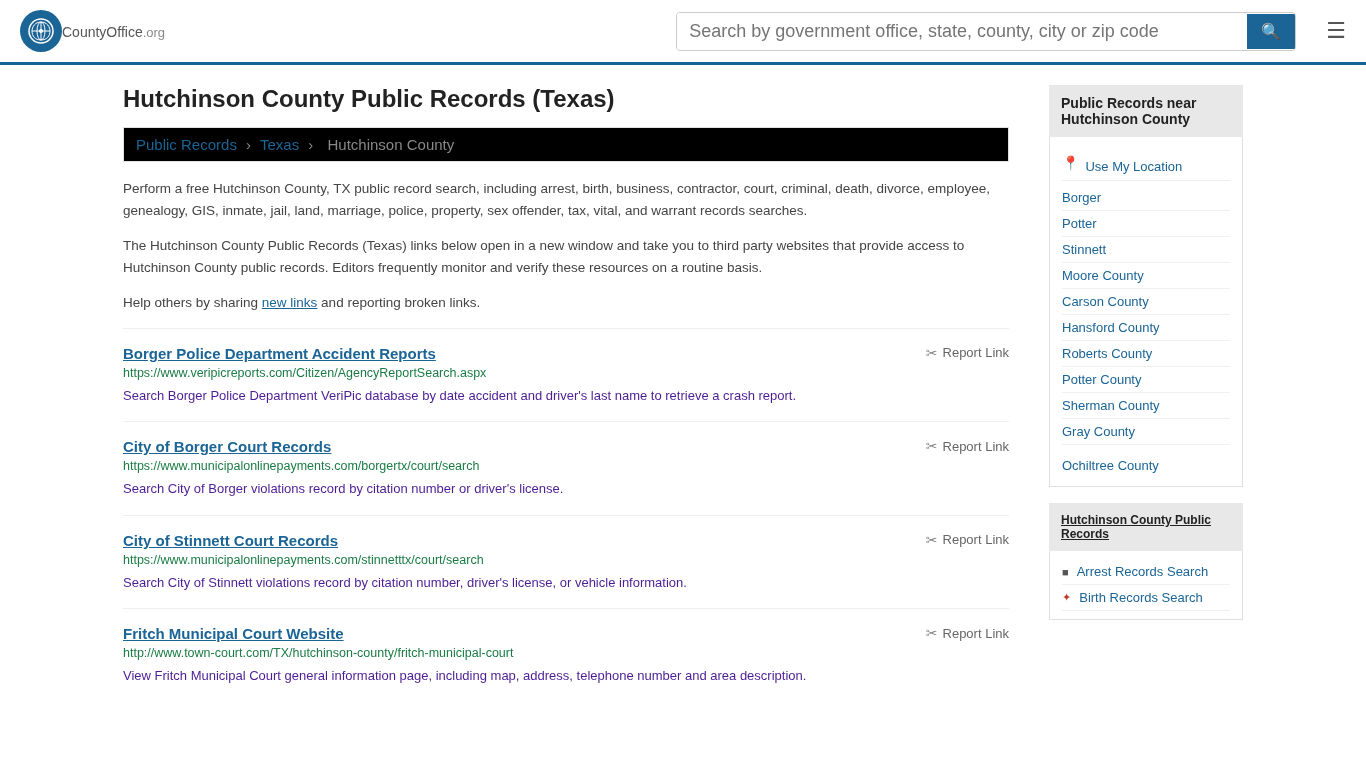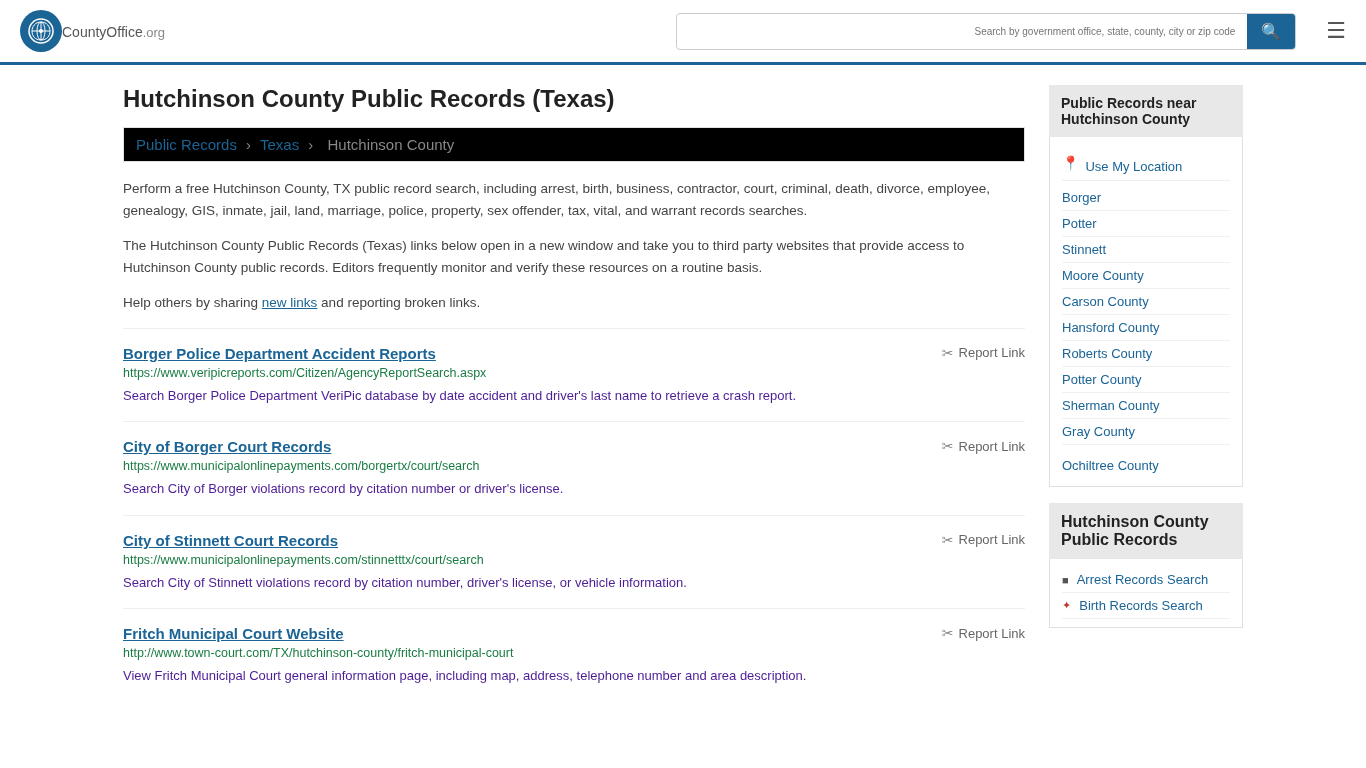--- a/index.html
+++ b/index.html
@@ -48,23 +48,22 @@
       align-items: center;
       border: 1px solid #ccc;
       border-radius: 4px;
       overflow: hidden;
     }
     .search-bar input {
       flex: 1;
       padding: 8px 12px;
       border: none;
       outline: none;
-      font-size: 10px;
+      font-size: 18px;
       color: #999;
-      text-align: right;
     }
     .search-bar button {
       background: #1a6496;
       border: none;
       color: white;
       padding: 8px 14px;
       cursor: pointer;
       font-size: 16px;
     }
     .menu-icon {
@@ -73,21 +72,21 @@
       cursor: pointer;
       margin-left: 10px;
     }
 
     
     .container {
       max-width: 1160px;
       margin: 0 auto;
       padding: 20px 20px;
       display: flex;
-      gap: 24px;
+      gap: 40px;
     }
 
     
     .main-content {
       flex: 1;
     }
     .page-title {
       font-size: 24px;
       font-weight: bold;
       color: #222;
@@ -199,23 +198,24 @@
       text-decoration: none;
       font-size: 13px;
       padding: 5px 0;
       border-bottom: 1px solid #f0f0f0;
     }
     .sidebar-link:last-child { border-bottom: none; margin-top: 8px; }
 
     .sidebar-records-header {
       background: #e8e8e8;
       padding: 10px 12px;
-      font-size: 16px;
+      font-size: 12px;
       font-weight: bold;
       color: #222;
+      text-decoration: underline;
     }
     .sidebar-records-body {
       border: 1px solid #e0e0e0;
       border-top: none;
       padding: 8px 12px;
     }
     .record-link {
       display: flex;
       align-items: center;
       gap: 8px;

